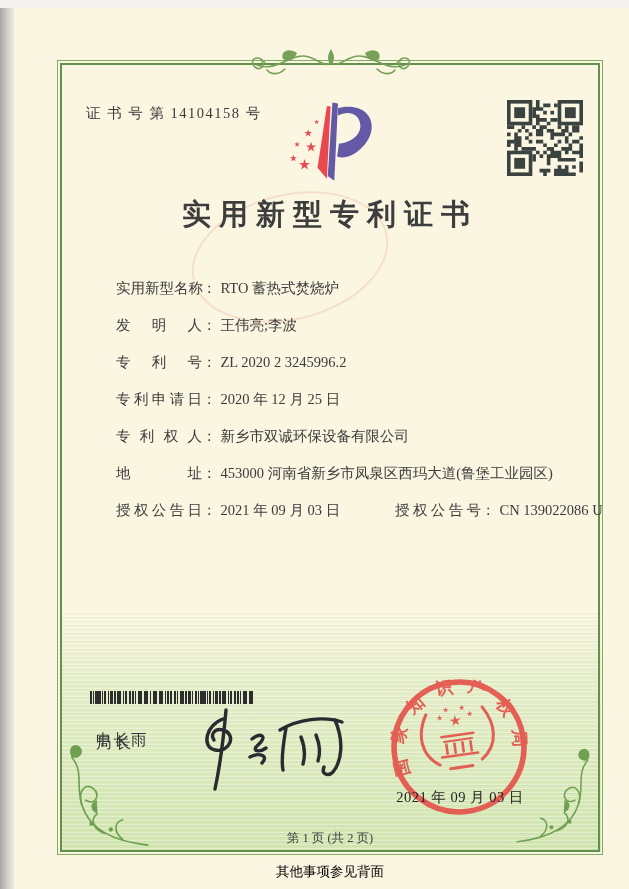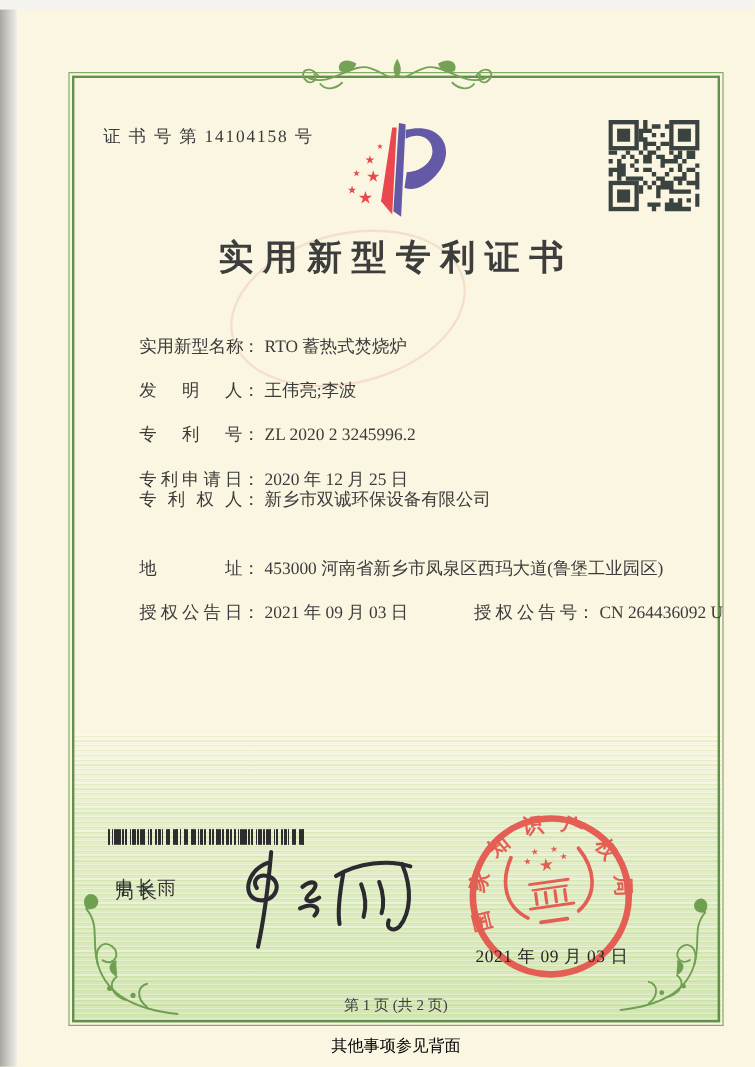--- a/index.html
+++ b/index.html
@@ -153,31 +153,31 @@
 </div>
 <div class="abs field" style="top:316px;">
   <span class="f-label">发明人</span><span class="f-colon">：</span><span>王伟亮;李波</span>
 </div>
 <div class="abs field" style="top:353px;">
   <span class="f-label">专利号</span><span class="f-colon">：</span><span>ZL 2020 2 3245996.2</span>
 </div>
 <div class="abs field" style="top:390px;">
   <span class="f-label">专利申请日</span><span class="f-colon">：</span><span>2020 年 12 月 25 日</span>
 </div>
-<div class="abs field" style="top:407px;">
+<div class="abs field" style="top:427px;">
   <span class="f-label">专利权人</span><span class="f-colon">：</span><span>新乡市双诚环保设备有限公司</span>
 </div>
 <div class="abs field" style="top:464px;">
   <span class="f-label">地址</span><span class="f-colon">：</span><span>453000 河南省新乡市凤泉区西玛大道(鲁堡工业园区)</span>
 </div>
 <div class="abs field" style="top:501px;">
   <span class="f-label">授权公告日</span><span class="f-colon">：</span><span>2021 年 09 月 03 日</span>
 </div>
 <div class="abs field grant-right" style="top:501px;">
-  <span class="f-label">授权公告号</span><span class="f-colon">：</span><span>CN 264436092 U</span>
+  <span class="f-label">授权公告号</span><span class="f-colon">：</span><span>CN 139022086 U</span>
 </div>
 
 <div class="abs paras">
 </div>
 
 <div class="abs barcode"></div>
 <div class="abs signer-title">局长</div>
 <div class="abs signer-name">申长雨</div>
 
 <svg class="abs signature" viewBox="0 0 162 96">

